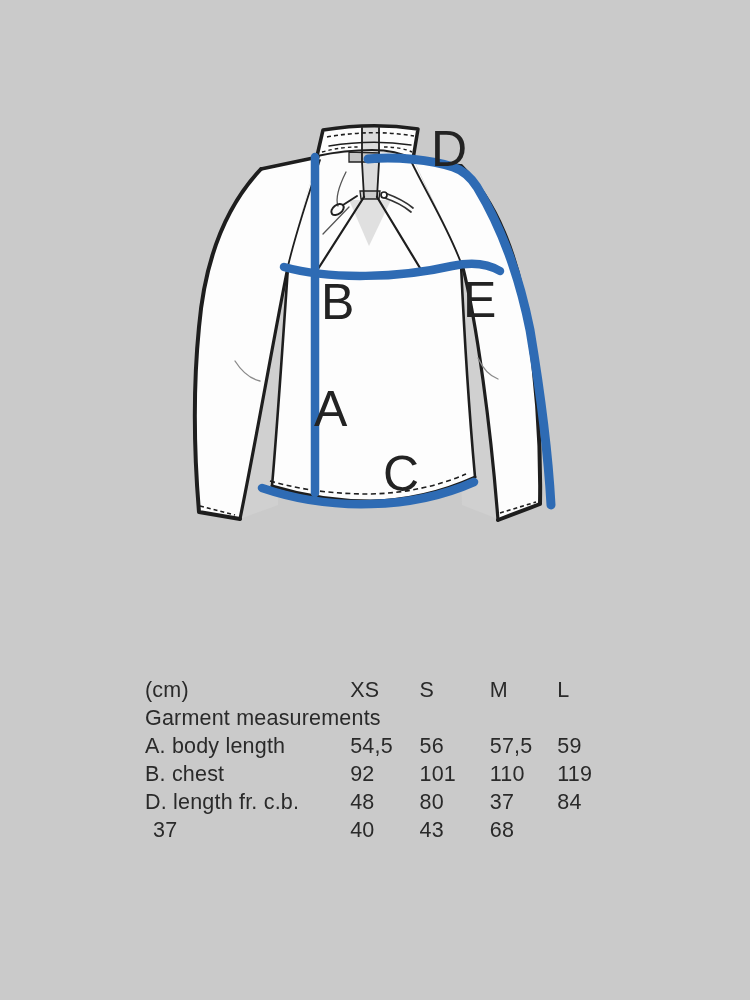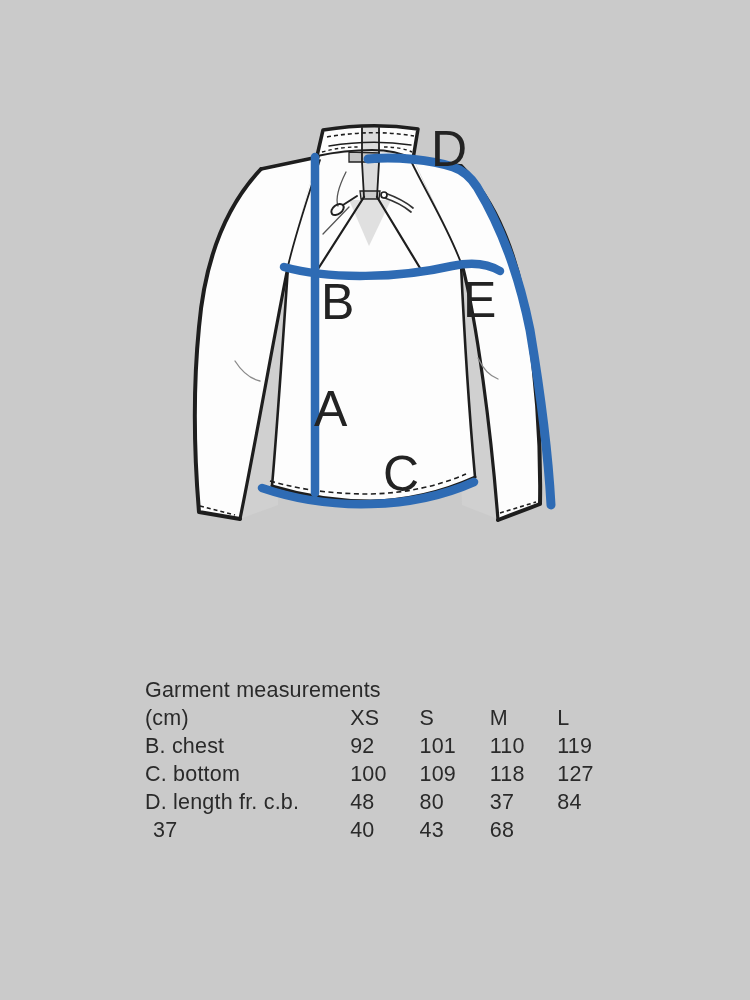--- a/index.html
+++ b/index.html
@@ -121,52 +121,52 @@
       <text class="svg-letter" x="431" y="166">D</text>
       <text class="svg-letter" x="321" y="319">B</text>
       <text class="svg-letter" x="463" y="317">E</text>
       <text class="svg-letter" x="314" y="426">A</text>
       <text class="svg-letter" x="383" y="491">C</text>
     </g>
   </svg>
 
   <div class="meas-table">
     <div class="trow">
-      <span>Garment measurements</span>
-    </div>
-    <div class="trow">
       <span class="cl">(cm)</span>
       <span class="c-xs">XS</span>
       <span class="c-s">S</span>
       <span class="c-m">M</span>
       <span class="c-l">L</span>
     </div>
+    <div class="trow">
+      <span>Garment measurements</span>
+    </div>
 
+    <div class="trow">
+      <span class="cl">
+        <span>A. body length</span>
+        <span class="inline-num"></span>
+      </span>
+      <span class="c-xs">54,5</span>
+      <span class="c-s">56</span>
+      <span class="c-m">57,5</span>
+      <span class="c-l">59</span>
+    </div>
 
     <div class="trow">
       <span class="cl">
         <span>B. chest</span>
         <span class="inline-num"></span>
       </span>
       <span class="c-xs">92</span>
       <span class="c-s">101</span>
       <span class="c-m">110</span>
       <span class="c-l">119</span>
     </div>
 
-    <div class="trow">
-      <span class="cl">
-        <span>C. bottom</span>
-        <span class="inline-num"></span>
-      </span>
-      <span class="c-xs">100</span>
-      <span class="c-s">109</span>
-      <span class="c-m">118</span>
-      <span class="c-l">127</span>
-    </div>
 
     <div class="trow">
       <span class="cl">
         <span>D. length fr. c.b.</span>
         <span class="inline-num"></span>
       </span>
       <span class="c-xs">48</span>
       <span class="c-s">80</span>
       <span class="c-m">37</span>
       <span class="c-l">84</span>

